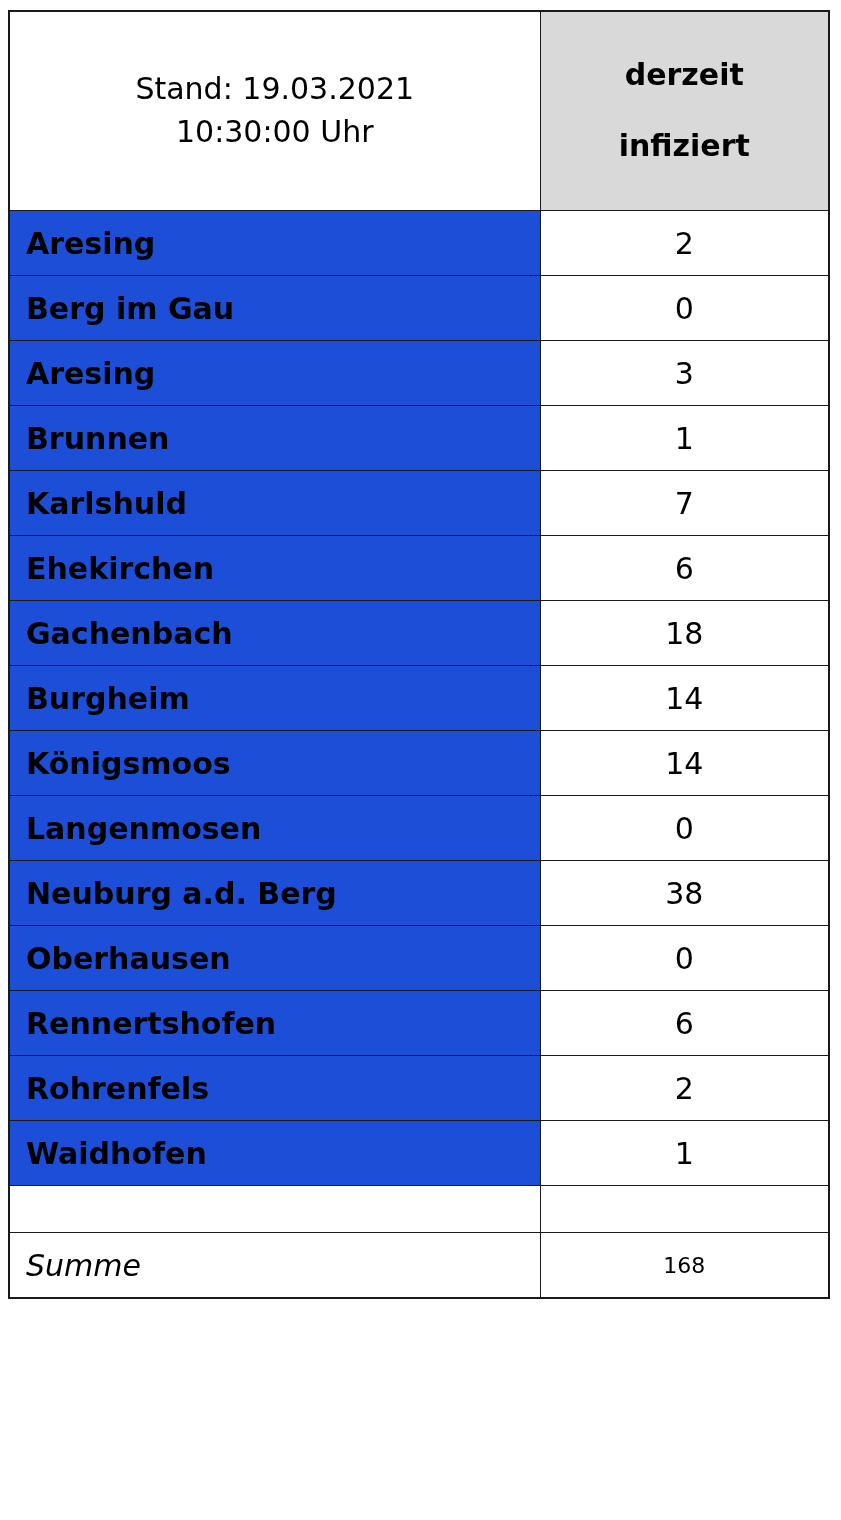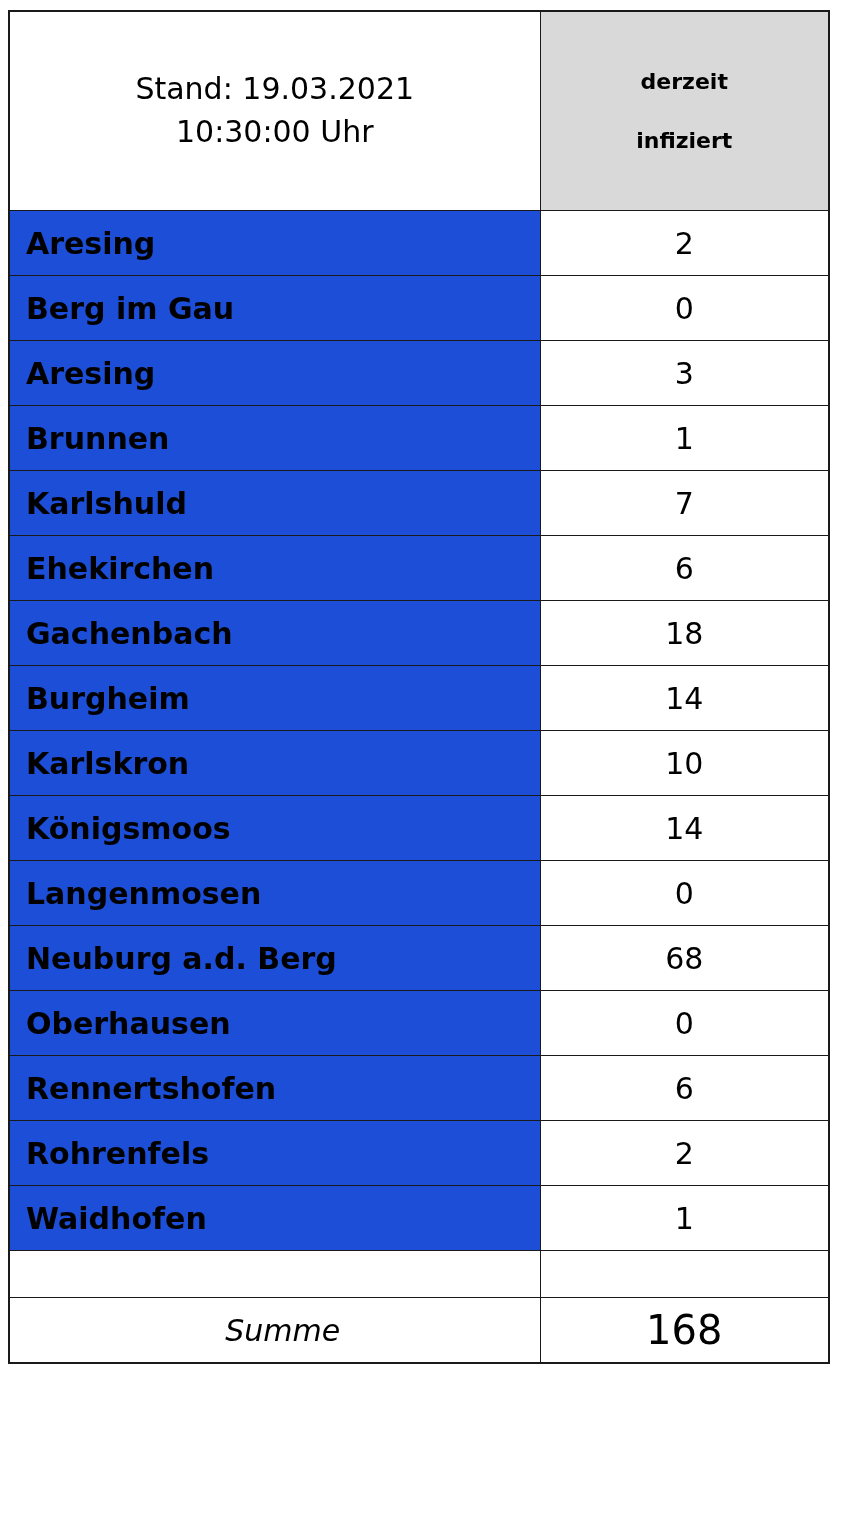--- a/index.html
+++ b/index.html
@@ -45,21 +45,21 @@
     height: 198px;
     padding: 0 10px;
   }
   .hdr-stand .l1 { display: block; }
   .hdr-stand .l2 { display: block; }
 
   .hdr-value {
     background: #d9d9d9;
     text-align: center;
     font-weight: bold;
-    font-size: 22px;
+    font-size: 30px;
     line-height: 1.42;
     height: 198px;
     padding: 0 10px;
   }
   .hdr-value .l1 { display: block; }
   .hdr-value .l2 { display: block; margin-top: 28px; }
 
   
   tr.data-row td.name-cell {
     background: #1d4ed8;
@@ -82,28 +82,28 @@
     background: #ffffff;
     height: 46px;
   }
 
   
   tr.sum-row td.name-cell {
     background: #ffffff;
     font-style: italic;
     font-weight: normal;
     font-size: 30px;
-    text-align: center;
+    text-align: left;
     padding: 0 0 0 16px;
     height: 64px;
   }
   tr.sum-row td.value-cell {
     background: #ffffff;
     font-weight: normal;
-    font-size: 40px;
+    font-size: 22px;
     text-align: center;
     height: 64px;
   }
 </style>
 </head>
 <body>
 
 <div class="sheet">
   <table class="covid-table">
     <colgroup>
@@ -148,34 +148,30 @@
       </tr>
       <tr class="data-row">
         <td class="name-cell">Gachenbach</td>
         <td class="value-cell">18</td>
       </tr>
       <tr class="data-row">
         <td class="name-cell">Burgheim</td>
         <td class="value-cell">14</td>
       </tr>
       <tr class="data-row">
-        <td class="name-cell">Karlskron</td>
-        <td class="value-cell">10</td>
-      </tr>
-      <tr class="data-row">
         <td class="name-cell">Königsmoos</td>
         <td class="value-cell">14</td>
       </tr>
       <tr class="data-row">
         <td class="name-cell">Langenmosen</td>
         <td class="value-cell">0</td>
       </tr>
       <tr class="data-row">
         <td class="name-cell">Neuburg a.d. Berg</td>
-        <td class="value-cell">68</td>
+        <td class="value-cell">38</td>
       </tr>
       <tr class="data-row">
         <td class="name-cell">Oberhausen</td>
         <td class="value-cell">0</td>
       </tr>
       <tr class="data-row">
         <td class="name-cell">Rennertshofen</td>
         <td class="value-cell">6</td>
       </tr>
       <tr class="data-row">

